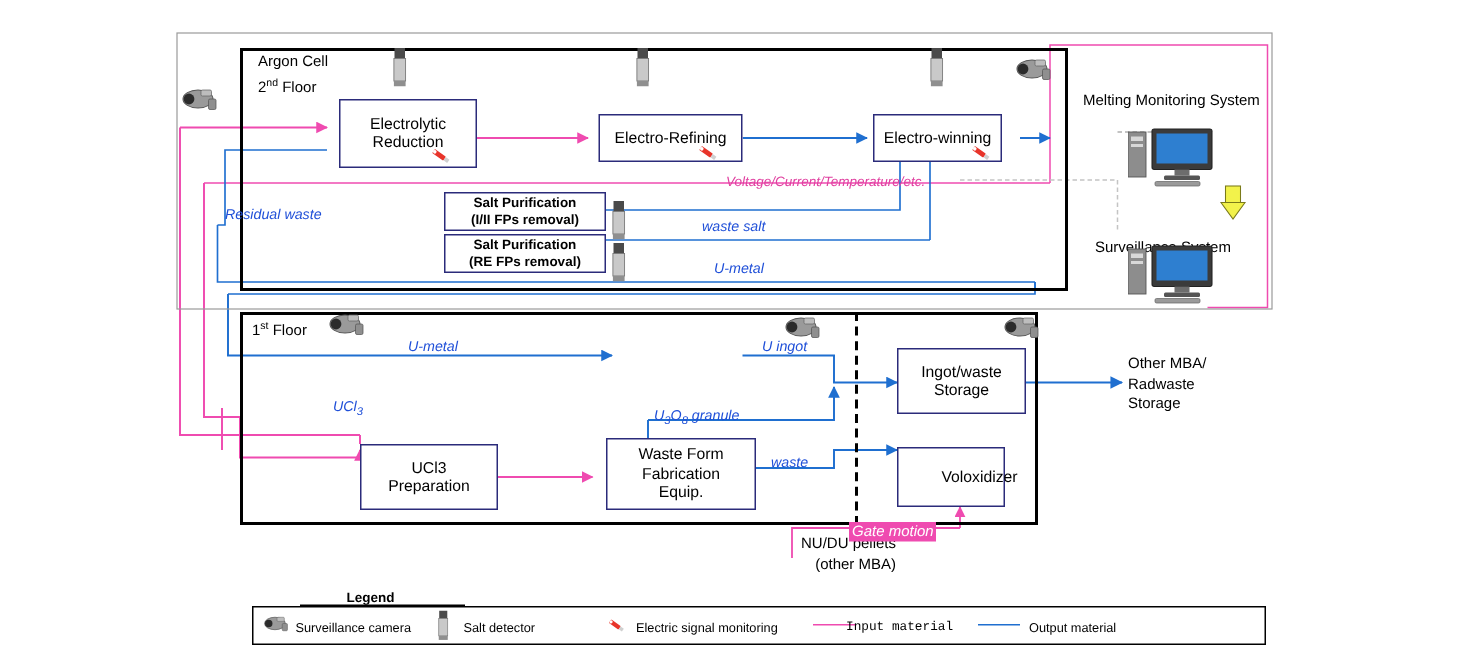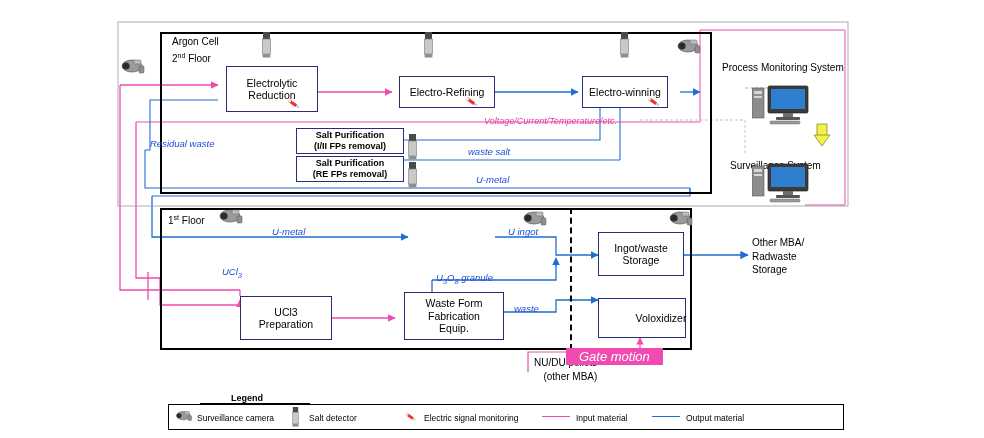--- a/index.html
+++ b/index.html
@@ -144,21 +144,21 @@
   </div>
   <div class="box proc" style="left:404px;top:292px;width:100px;height:48px;">
     <span style="white-space:pre-line;">Waste Form
 Fabrication
 Equip.</span>
   </div>
   <div class="box proc" style="left:598px;top:232px;width:86px;height:44px;">
     <span style="white-space:pre-line;">Ingot/waste
 Storage</span>
   </div>
-  <div class="box proc" style="left:598px;top:298px;width:88px;height:40px;padding-left:38px;">
+  <div class="box proc" style="left:598px;top:298px;width:72px;height:40px;padding-left:38px;">
     <span>Voloxidizer</span>
   </div>
 
   <div class="ital-blue" style="left:272px;top:226px;">U-metal</div>
   <div class="ital-blue" style="left:508px;top:226px;">U ingot</div>
   <div class="ital-blue" style="left:222px;top:266px;">
     <span>UCl</span><span style="font-size:7.5px;vertical-align:sub;">3</span>
   </div>
   <div class="ital-blue" style="left:436px;top:272px;">
     <span>U</span><span style="font-size:7.5px;vertical-align:sub;">3</span><span>O</span><span style="font-size:7.5px;vertical-align:sub;">8</span><span> granule</span>
@@ -168,23 +168,23 @@
   <div class="lbl" style="left:752px;top:236px;line-height:1.35;">
     <div>Other MBA/</div>
     <div>Radwaste</div>
     <div>Storage</div>
   </div>
 
   <div class="lbl" style="left:490px;top:356px;text-align:right;line-height:1.35;margin-left:44px;">
     <div>NU/DU pellets</div>
     <div>(other MBA)</div>
   </div>
-  <div style="position:absolute;left:566px;top:348px;font-size:13px;color:#ffffff;background:#ef4bb0;padding:1px 13px;font-style:italic;white-space:nowrap;">Gate motion</div>
-
-  <div class="lbl" style="left:722px;top:62px;">Process Monitoring System</div>
+  <div style="position:absolute;left:566px;top:348px;font-size:10px;color:#ffffff;background:#ef4bb0;padding:1px 2px;font-style:italic;white-space:nowrap;">Gate motion</div>
+
+  <div class="lbl" style="left:722px;top:62px;">Melting Monitoring System</div>
   <div class="lbl" style="left:730px;top:160px;">Surveillance System</div>
 
   <svg class="monitor" style="left:752px;top:84px;" viewBox="0 0 64 42">
     <rect x="0" y="4" width="12" height="30" fill="#8d8d8d" stroke="#555" stroke-width="0.6"></rect>
     <rect x="2" y="7" width="8" height="3" fill="#d8d8d8"></rect>
     <rect x="2" y="12" width="8" height="2" fill="#d8d8d8"></rect>
     <rect x="16" y="2" width="40" height="27" rx="1.5" fill="#3b3b3b" stroke="#222" stroke-width="0.7"></rect>
     <rect x="19" y="5" width="34" height="20" fill="#2e7fd0"></rect>
     <rect x="31" y="29" width="10" height="4" fill="#6d6d6d"></rect>
     <rect x="24" y="33" width="24" height="3" rx="1" fill="#555"></rect>
@@ -303,18 +303,18 @@
   <svg class="sig" style="left:404px;top:410px;width:14px;height:14px;" viewBox="0 0 16 16">
     <g transform="rotate(35 8 8)">
       <rect x="2" y="6.5" width="9" height="3.2" rx="0.6" fill="#e8342a"></rect>
       <rect x="11" y="6.8" width="3" height="2.6" fill="#d0d0d0"></rect>
       <circle cx="3" cy="8.1" r="1.2" fill="#ffffff"></circle>
     </g>
   </svg>
   <div class="legend-item" style="left:424px;top:413px;">Electric signal monitoring</div>
 
   <div style="position:absolute;left:542px;top:416px;width:28px;height:0;border-top:1.6px solid #ef4bb0;"></div>
-  <div class="legend-item" style="left:576px;top:413px;">Input material</div>
+  <div class="legend-item" style="left:564px;top:413px;font-family:Liberation Mono, monospace;">Input material</div>
 
   <div style="position:absolute;left:652px;top:416px;width:28px;height:0;border-top:1.6px solid #1f6fd0;"></div>
   <div class="legend-item" style="left:686px;top:413px;">Output material</div>
 
 </div>
 
 </body></html>

